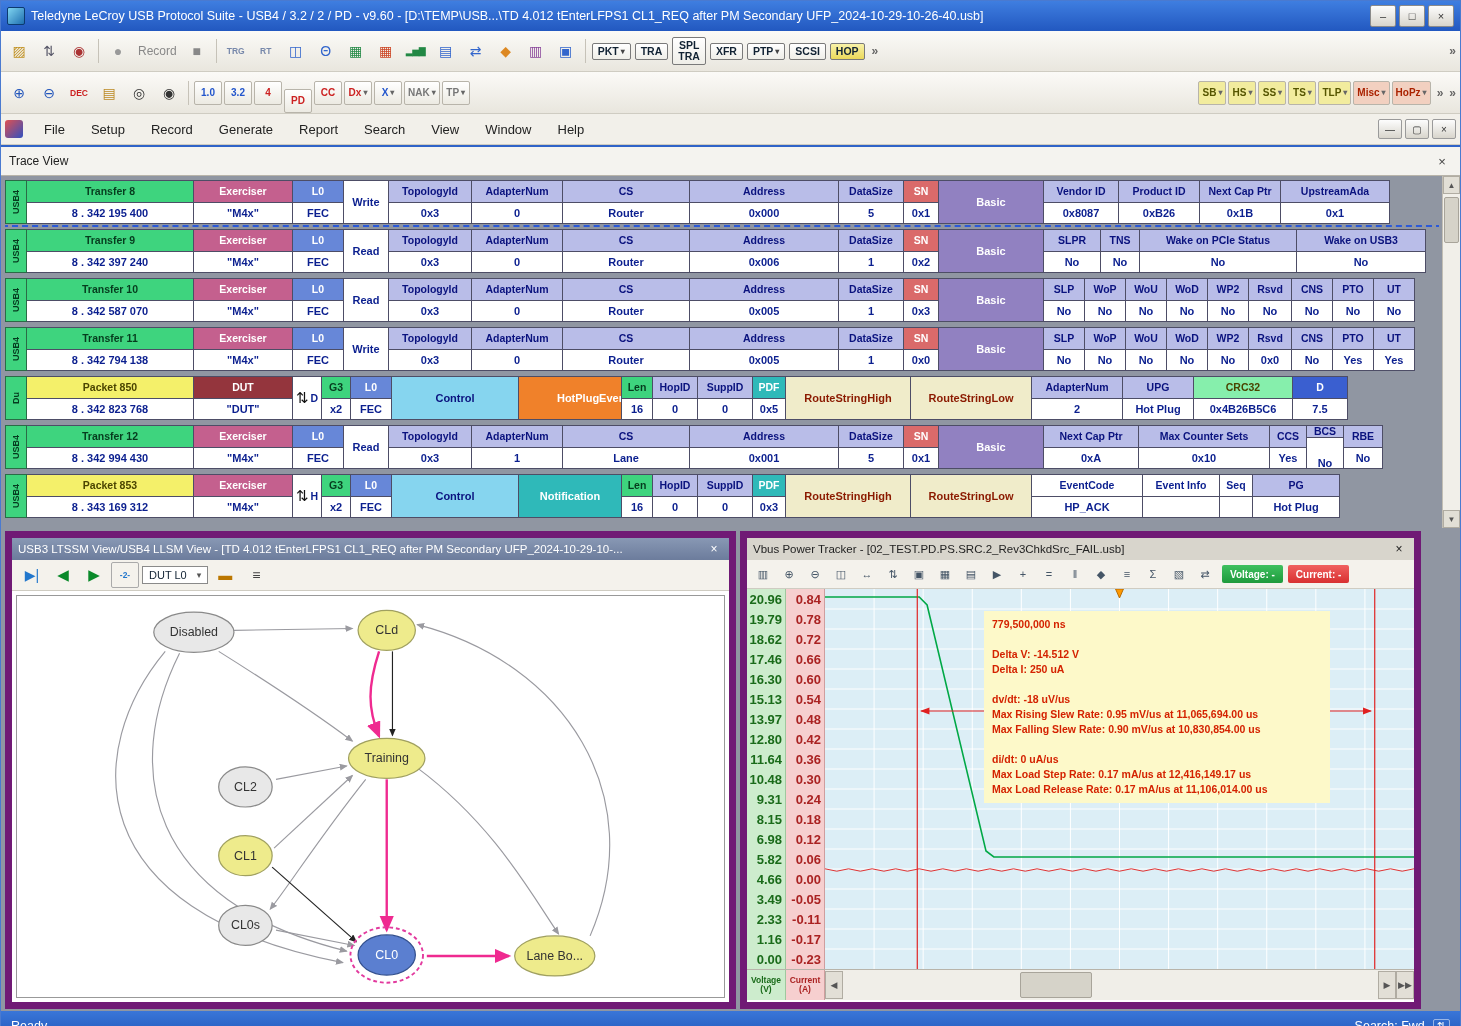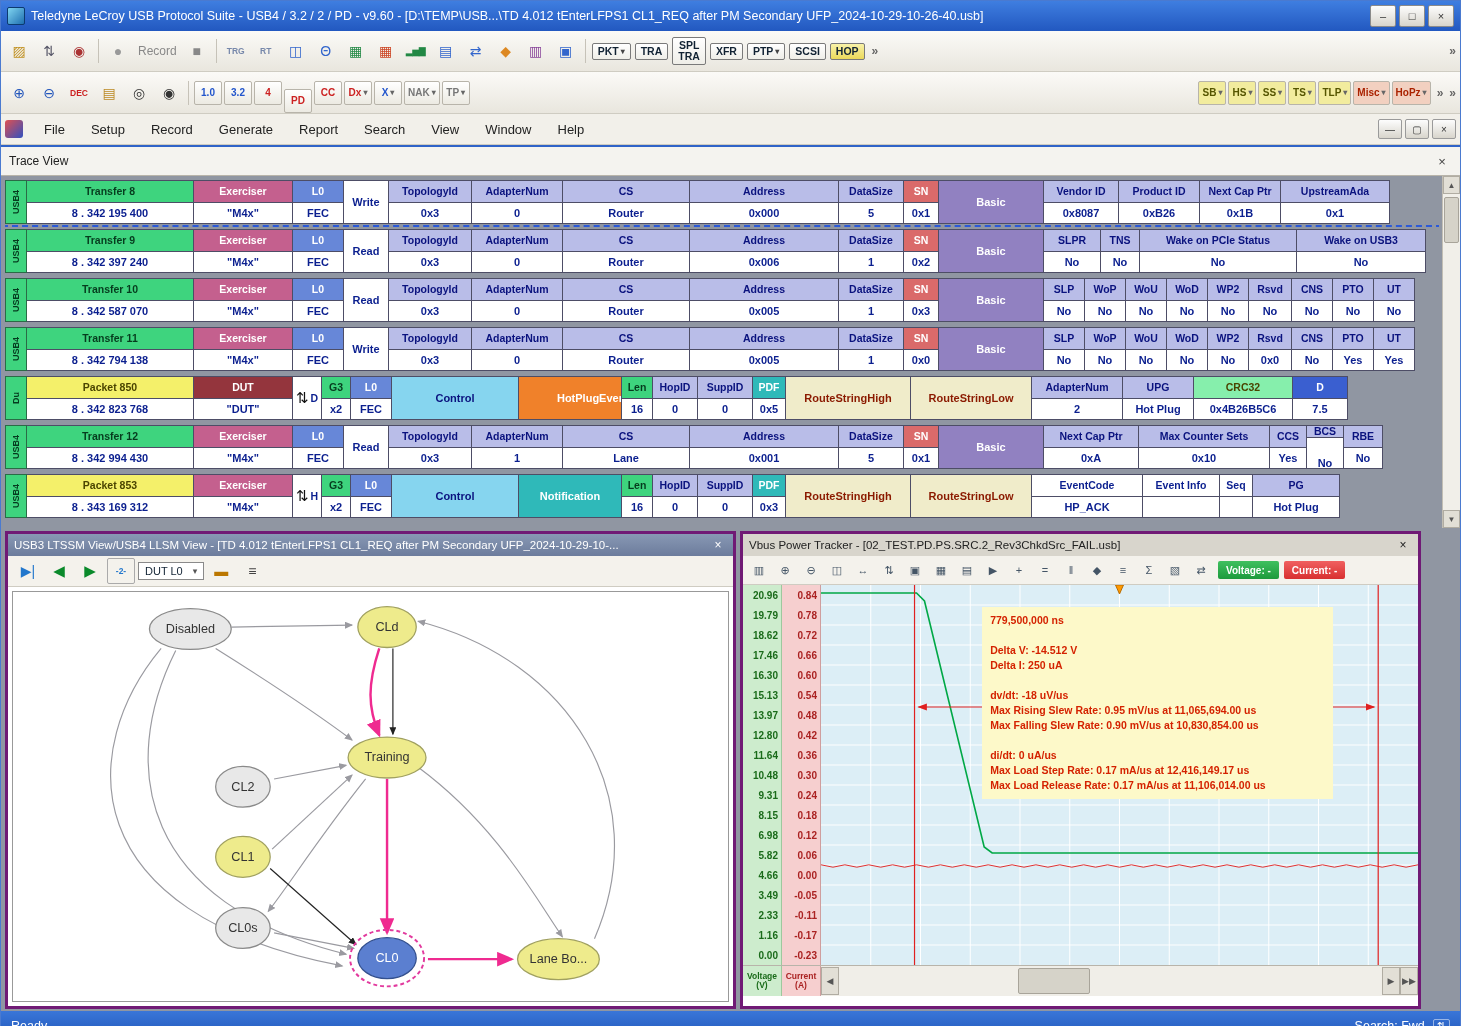--- a/index.html
+++ b/index.html
@@ -67,21 +67,21 @@
   .st-w{background:#ffffff;color:#0b1f8f;}
   .st-d{background:#3a5fd0;color:#fff;}
   .st-k{background:#86efac;color:#4a4400;text-align:right;}
   .vscroll{position:absolute;right:0;top:0;bottom:0;width:17px;background:#f1efe9;border-left:1px solid #c2beb4;display:flex;flex-direction:column;align-items:center;}
   .sarrow{width:15px;height:16px;background:#e2dfd6;border:1px solid #b0ac a2;border:1px solid #b0aca2;font-size:8px;color:#555;display:flex;align-items:center;justify-content:center;}
   .sthumb{width:13px;height:44px;background:#d6d3c9;border:1px solid #a8a49a;margin-top:3px;border-radius:2px;}
   .vscroll .bottoma{margin-top:auto;}
 
   
   .bottom{height:483px;flex:0 0 483px;background:#9096a2;display:flex;padding:3px 0 2px 4px;box-sizing:border-box;gap:4px;}
-  .panel{background:#fff;border:3px solid #701a75;display:flex;flex-direction:column;box-sizing:border-box;}
+  .panel{background:#fff;border:7px solid #701a75;display:flex;flex-direction:column;box-sizing:border-box;}
   .ltssm{width:731px;flex:0 0 731px;}
   .vbus{width:681px;flex:0 0 681px;}
   .fill{flex:1;background:#9096a2;position:relative;}
   .ptitle{height:22px;flex:0 0 22px;display:flex;align-items:center;font-size:11.5px;padding:0 6px;white-space:nowrap;overflow:hidden;}
   .ptitle .x{margin-left:auto;width:18px;text-align:center;font-size:12px;flex:0 0 18px;}
   .ltssm .ptitle{background:linear-gradient(#8898b4,#6c7c9c);color:#fff;}
   .vbus .ptitle{background:#d8d5cc;color:#222;}
   .ptool{flex:0 0 30px;height:30px;background:#f4f2ec;border-bottom:1px solid #cfccc2;display:flex;align-items:center;gap:3px;padding:0 6px;}
   .gbtn{color:#0a8a2a;font-size:15px;}
   .dropdown{border:1px solid #8a8a8a;background:#fff;font-size:11px;padding:2px 6px;display:flex;align-items:center;gap:10px;color:#123;}
@@ -89,21 +89,21 @@
   .diagram{flex:1;margin:4px;border:1px solid #999;background:#fff;position:relative;overflow:hidden;}
 
   
   .vbus .ptool{flex:0 0 28px;height:28px;gap:2px;padding:0 4px;}
   .vbus .ticon{min-width:20px;height:20px;font-size:11px;color:#456;}
   .chip{height:18px;border-radius:2px;font-size:10px;font-weight:700;color:#fff;display:flex;align-items:center;padding:0 8px;margin-left:3px;}
   .chip.v{background:linear-gradient(#3fc05f,#1d9a3c);}
   .chip.c{background:linear-gradient(#f06060,#d83030);}
   .chartzone{flex:1;display:flex;flex-direction:column;overflow:hidden;}
   .plotrow{flex:0 0 380px;height:380px;display:flex;}
-  .gutter{width:38px;flex:0 0 38px;display:flex;flex-direction:column;font-size:10px;font-weight:700;}
+  .gutter{width:38px;flex:0 0 38px;display:flex;flex-direction:column;font-size:13px;font-weight:700;}
   .gutter.gv{background:#cdeccd;color:#1a6b1a;border-right:1px solid #9ec89e;}
   .gutter.gc{background:#f6cfcf;color:#a22;border-right:1px solid #cf9e9e;}
   .gutter span{flex:1;display:flex;align-items:center;justify-content:flex-end;padding-right:3px;}
   .plot{flex:1;position:relative;background:#dceef6;overflow:hidden;}
   .plot svg{position:absolute;inset:0;width:100%;height:100%;}
   .ann{position:absolute;left:27%;top:22px;width:56%;background:#fdf9c9;padding:6px 8px;font-size:10.5px;font-weight:700;color:#d42200;line-height:15px;}
   .ann div{min-height:15px;white-space:nowrap;overflow:hidden;}
   .xaxis{flex:0 0 18px;height:18px;background:#efede4;border-top:1px solid #b8b4aa;position:relative;font-size:9px;color:#333;}
   .xaxis span{position:absolute;top:2px;transform:translateX(-50%);}
   .xaxis .main{font-weight:700;}

